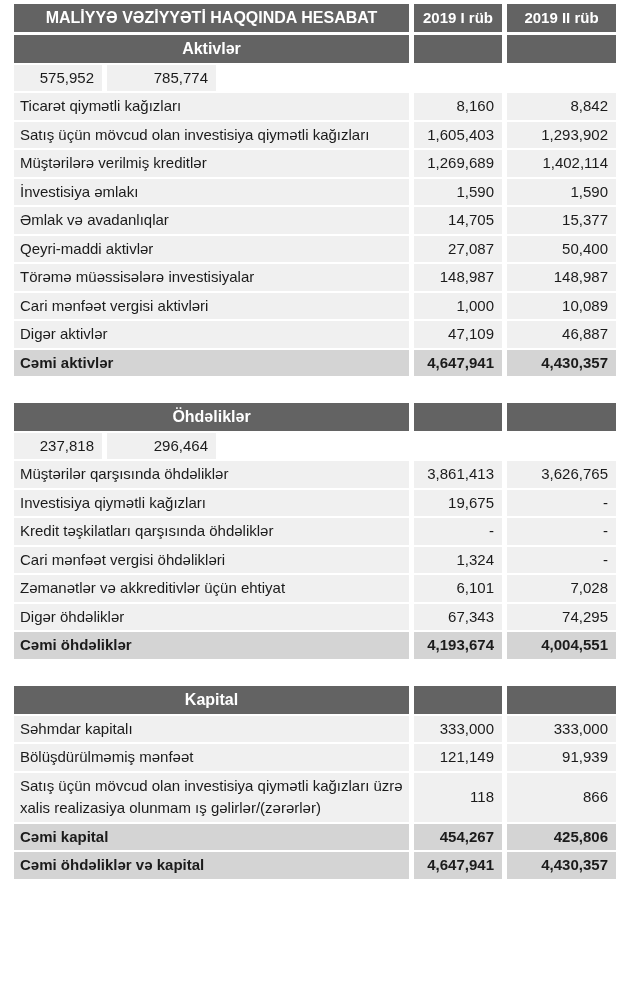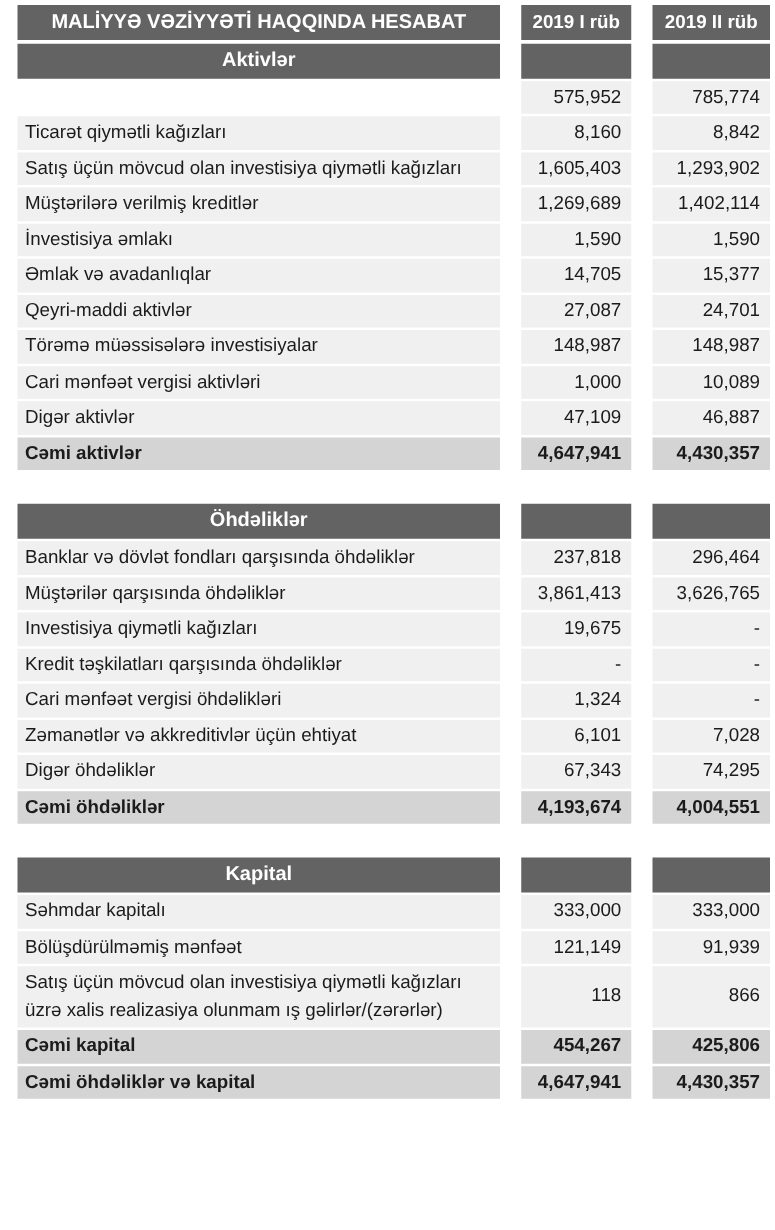--- a/index.html
+++ b/index.html
@@ -12,32 +12,32 @@
   }
   *{box-sizing:border-box;}
   html,body{margin:0;padding:0;}
   body{
     width:620px;height:984px;background:var(--page-bg);
     font-family:"Liberation Sans", sans-serif;
     overflow:hidden;
   }
   .page{width:620px;height:984px;padding-top:4px;}
   .table{margin-left:14px;width:602px;}
-  .row{display:flex;column-gap:17px;margin-bottom:2px;justify-content:flex-end;}
+  .row{display:flex;column-gap:5px;margin-bottom:2px;}
   .cell{
     background:var(--row-bg);
     display:flex;align-items:center;
     min-height:26px;
     font-size:15px;color:var(--text);
     line-height:1.5;
   }
   .cell.label{width:410px;padding:2px 6px 2px 6px;}
   .cell.num{flex:none;justify-content:flex-end;padding-right:8px;}
   .num.q1{width:88px;}
-  .num.q2{width:94px;}
+  .num.q2{width:109px;}
   .cell.dark{
     background:var(--header-bg);color:var(--header-text);
     font-weight:bold;
   }
   .center{justify-content:center;padding-left:0;}
   .header-row{margin-bottom:3px;}
   .header-row .cell{min-height:25px;font-size:16px;}
   .header-row .num{font-size:15px;padding-right:0;justify-content:center;}
   .section-row .cell{min-height:24px;font-size:16px;}
   .total-row .cell{background:var(--total-bg);font-weight:bold;}
@@ -87,21 +87,21 @@
             <div class="cell num q2">1,590</div>
           </div>
           <div class="row data-row">
             <div class="cell label">Əmlak və avadanlıqlar</div>
             <div class="cell num q1">14,705</div>
             <div class="cell num q2">15,377</div>
           </div>
           <div class="row data-row">
             <div class="cell label">Qeyri-maddi aktivlər</div>
             <div class="cell num q1">27,087</div>
-            <div class="cell num q2">24,701</div>
+            <div class="cell num q2">50,400</div>
           </div>
           <div class="row data-row">
             <div class="cell label">Törəmə müəssisələrə investisiyalar</div>
             <div class="cell num q1">148,987</div>
             <div class="cell num q2">148,987</div>
           </div>
           <div class="row data-row">
             <div class="cell label">Cari mənfəət vergisi aktivləri</div>
             <div class="cell num q1">1,000</div>
             <div class="cell num q2">10,089</div>
@@ -117,21 +117,20 @@
             <div class="cell num q2">4,430,357</div>
           </div>
         </div>
         <div class="section">
           <div class="row section-row">
             <div class="cell label dark center">Öhdəliklər</div>
             <div class="cell num q1 dark"></div>
             <div class="cell num q2 dark"></div>
           </div>
           <div class="row data-row">
-            <div class="cell label">Banklar və dövlət fondları qarşısında öhdəliklər</div>
             <div class="cell num q1">237,818</div>
             <div class="cell num q2">296,464</div>
           </div>
           <div class="row data-row">
             <div class="cell label">Müştərilər qarşısında öhdəliklər</div>
             <div class="cell num q1">3,861,413</div>
             <div class="cell num q2">3,626,765</div>
           </div>
           <div class="row data-row">
             <div class="cell label">Investisiya qiymətli kağızları</div>

